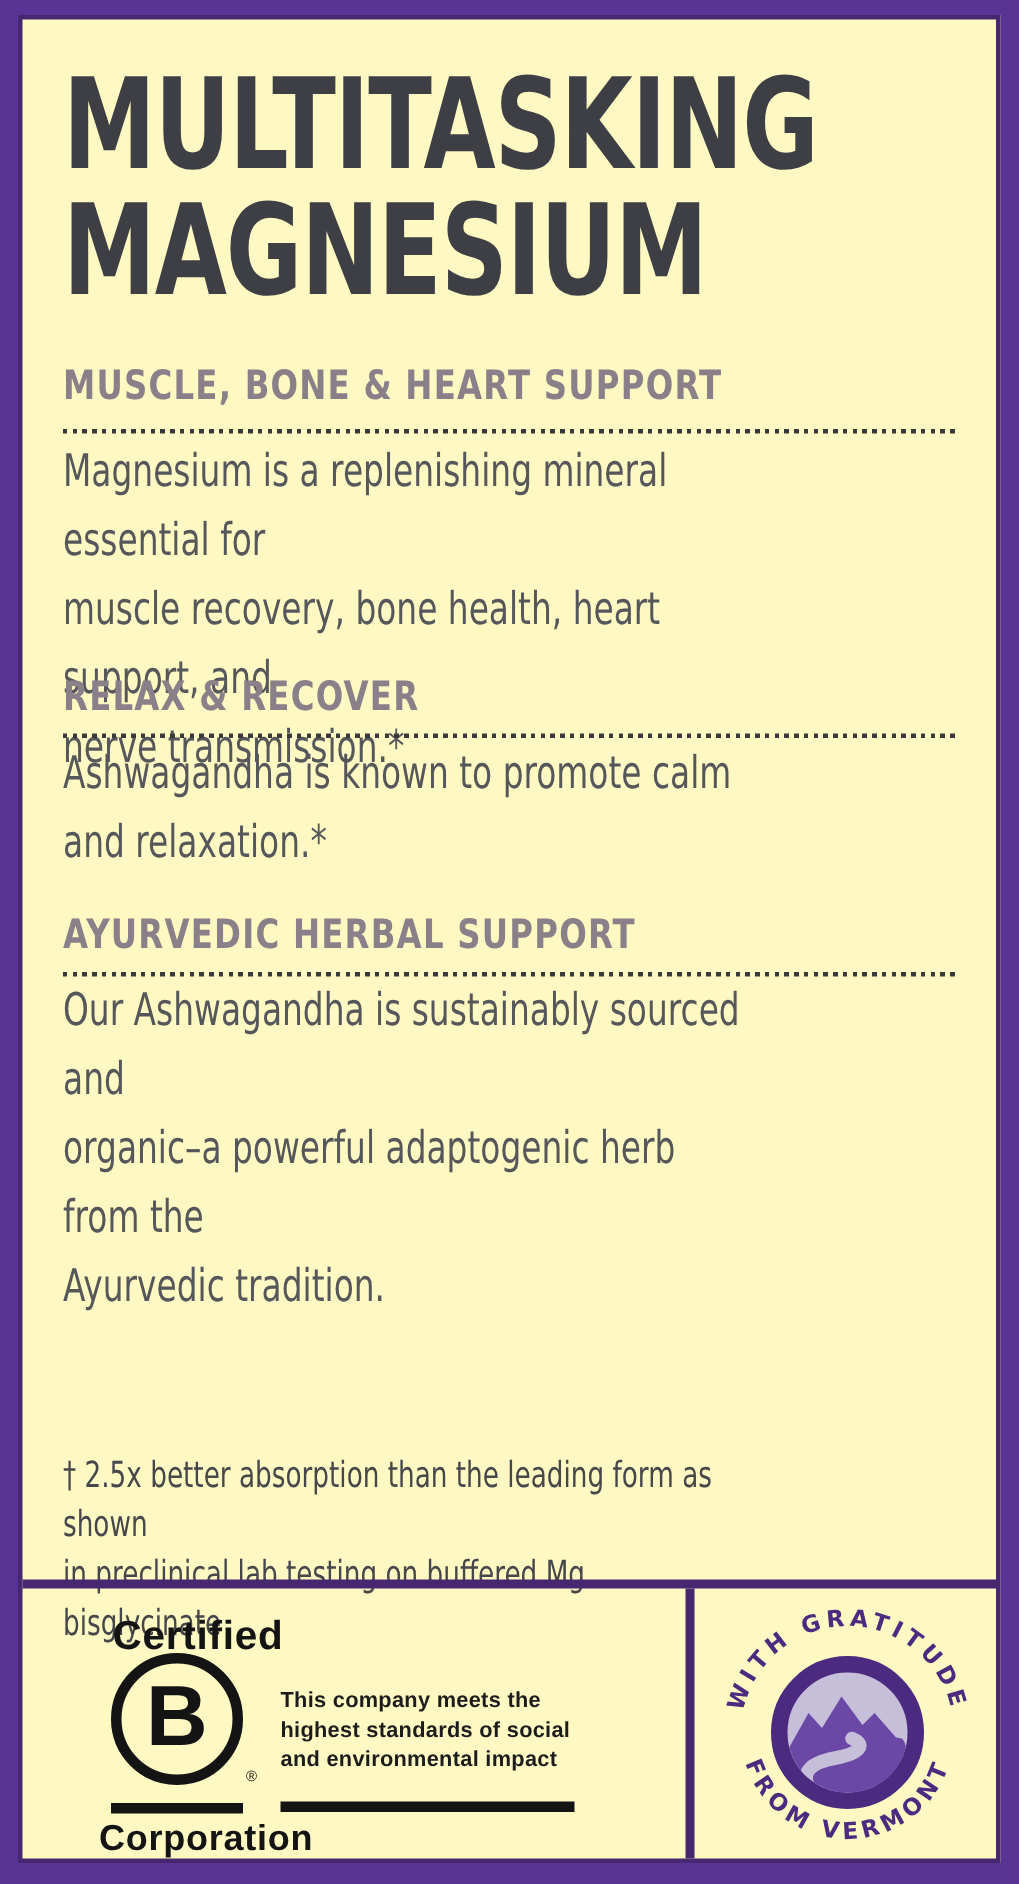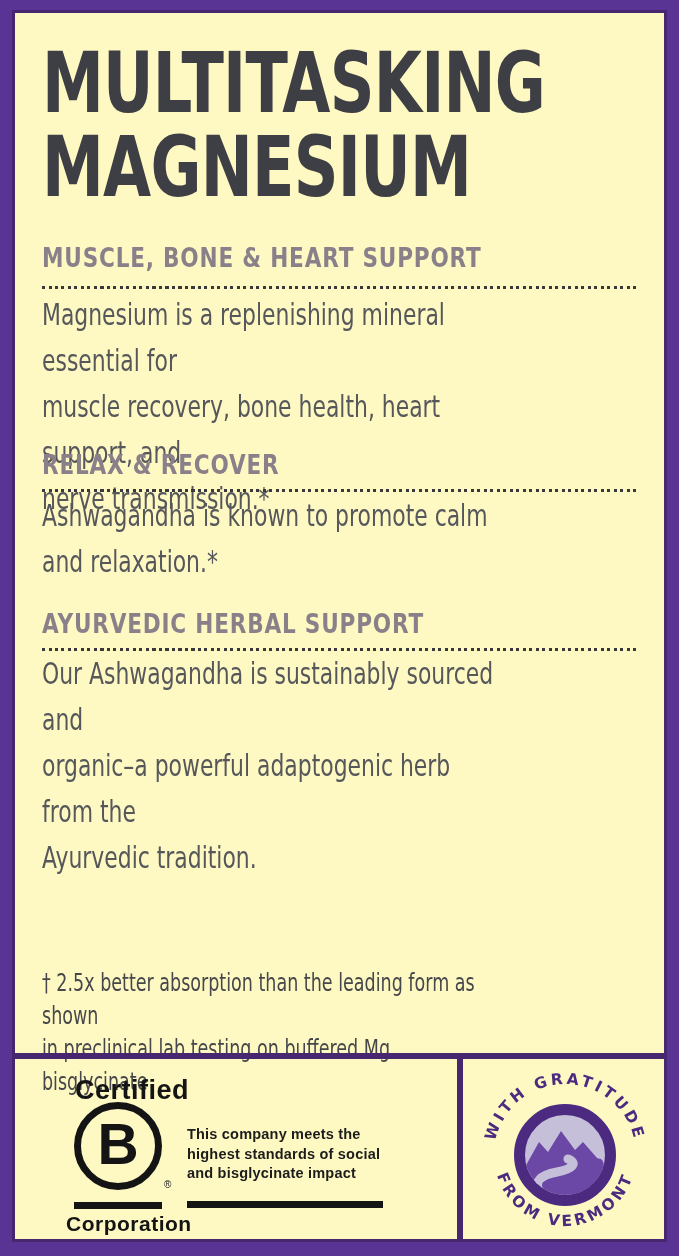--- a/index.html
+++ b/index.html
@@ -71,21 +71,21 @@
   .bcorp-reg {
     position:absolute; left:149px; top:1166px;
     font-size:10px;
   }
   .bcorp-bar {
     position:absolute; left:59px; top:1189px; width:88px; height:7px;
     background:#141414;
   }
   .bcorp-corporation {
     position:absolute; left:51px; top:1199px;
-    font-size:21px; font-weight:bold; letter-spacing:0.5px;
+    font-size:24px; font-weight:bold; letter-spacing:0.5px;
   }
   .bcorp-tagline {
     position:absolute; left:172px; top:1112px;
     font-size:14.5px; font-weight:bold; line-height:19.5px;
     color:#1c1c1c; white-space:pre-line; letter-spacing:0.2px;
   }
   .bcorp-tagline-bar {
     position:absolute; left:172px; top:1188px; width:196px; height:7px;
     background:#141414;
   }
@@ -130,21 +130,21 @@
 
   <div class="bcorp bcorp-certified">Certified</div>
   <div class="bcorp bcorp-circle">
     <span class="bcorp-b">B</span>
   </div>
   <div class="bcorp bcorp-reg">®</div>
   <div class="bcorp-bar"></div>
   <div class="bcorp bcorp-corporation">Corporation</div>
   <div class="bcorp bcorp-tagline">This company meets the
 highest standards of social
-and bisglycinate impact</div>
+and environmental impact</div>
   <div class="bcorp-tagline-bar"></div>
 
   <svg class="vermont-badge-svg" width="180" height="180" viewBox="0 0 180 180">
     <defs>
       <clipPath id="discClip">
           <circle cx="90" cy="90" r="40"></circle>
         </clipPath>
       <path id="arcTop" d="M 19,90 A 71,71 0 0 1 161,90" fill="none"></path>
       <path id="arcBottom" d="M 19,90 A 71,71 0 0 0 161,90" fill="none"></path>
     </defs>

